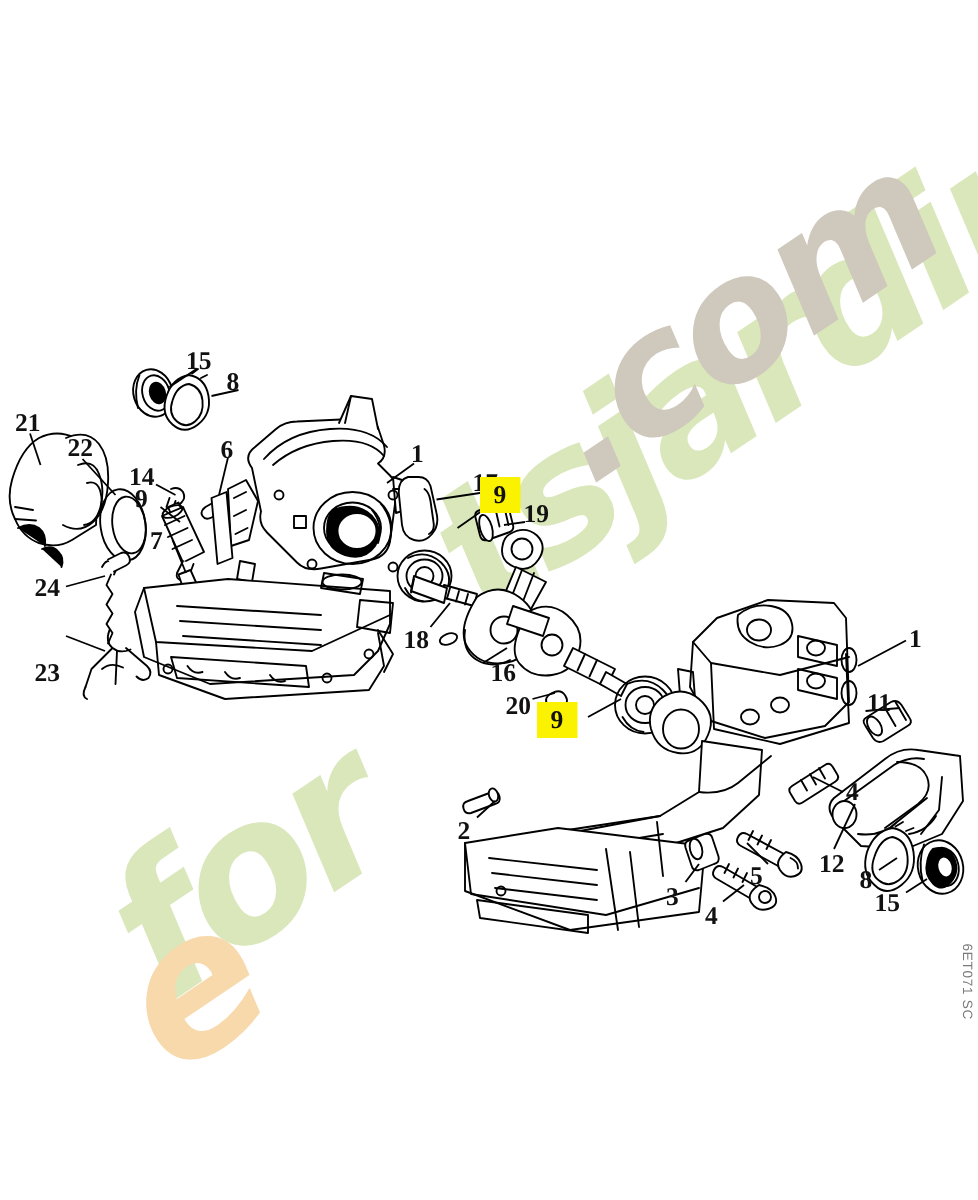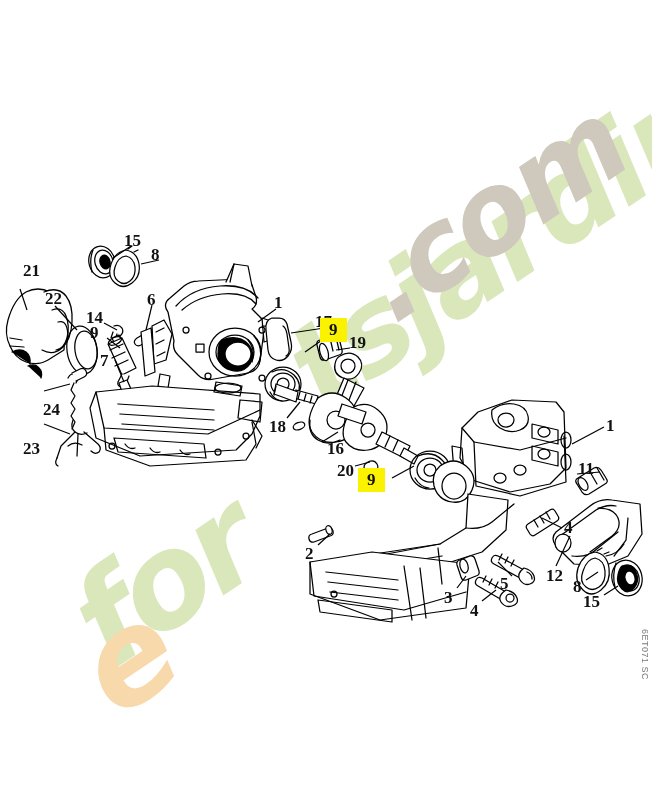--- a/index.html
+++ b/index.html
@@ -371,31 +371,31 @@
       <line x1="512" y1="576" x2="498" y2="562"></line>
       <line x1="586" y1="580" x2="598" y2="572"></line>
       <line x1="457" y1="588" x2="466" y2="576"></line>
       <line x1="604" y1="595" x2="618" y2="586"></line>
       <line x1="482" y1="601" x2="496" y2="590"></line>
     </g>
   </svg>
 
   <div class="callout" style="left:124px;top:232px;">15</div>
   <div class="callout" style="left:151px;top:246px;">8</div>
-  <div class="callout" style="left:10px;top:262px;margin-left:13px;">21</div>
+  <div class="callout" style="left:10px;top:273px;">21</div>
   <div class="callout" style="left:45px;top:290px;">22</div>
   <div class="callout" style="left:147px;top:291px;">6</div>
   <div class="callout" style="left:274px;top:294px;">1</div>
   <div class="callout" style="left:86px;top:309px;">14</div>
   <div class="callout" style="left:315px;top:313px;">17</div>
   <div class="callout hl" style="left:320px;top:318px;">9</div>
   <div class="callout" style="left:90px;top:324px;">9</div>
   <div class="callout" style="left:349px;top:334px;">19</div>
   <div class="callout" style="left:100px;top:352px;">7</div>
-  <div class="callout" style="left:23px;top:401px;margin-left:20px;">24</div>
+  <div class="callout" style="left:23px;top:383px;">24</div>
   <div class="callout" style="left:269px;top:418px;">18</div>
   <div class="callout" style="left:23px;top:416px;margin-top:24px;">23</div>
   <div class="callout" style="left:606px;top:417px;">1</div>
   <div class="callout" style="left:304px;top:440px;margin-left:23px;">16</div>
   <div class="callout" style="left:337px;top:462px;">20</div>
   <div class="callout" style="left:578px;top:460px;">11</div>
   <div class="callout hl" style="left:358px;top:468px;">9</div>
   <div class="callout" style="left:564px;top:519px;">4</div>
   <div class="callout" style="left:305px;top:545px;">2</div>
   <div class="callout" style="left:546px;top:567px;">12</div>

